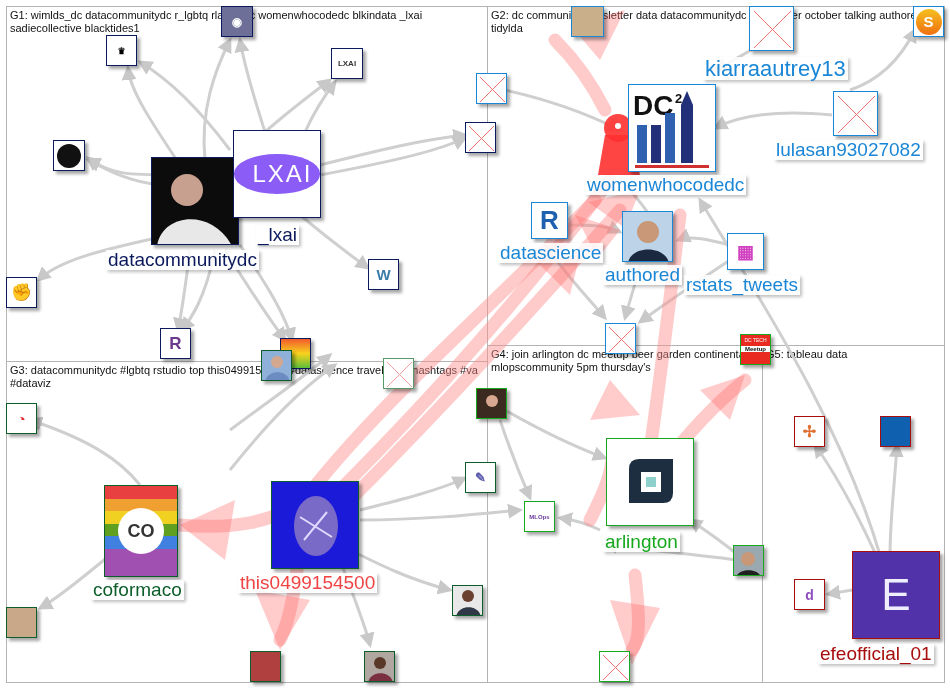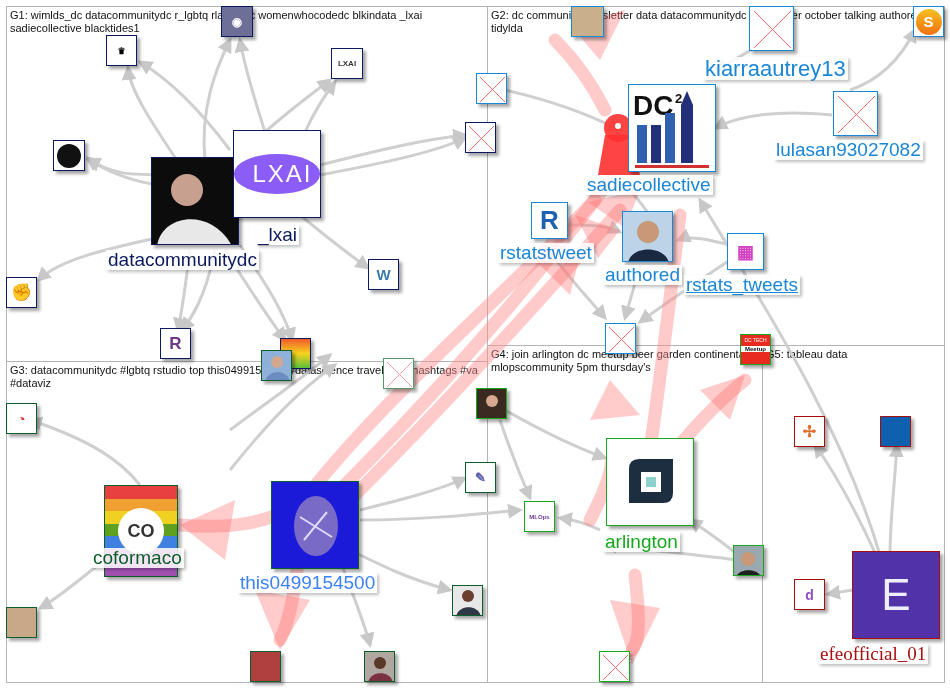--- a/index.html
+++ b/index.html
@@ -171,21 +171,21 @@
   <svg width="86" height="86">
     <text x="4" y="30" font-family="Liberation Sans, sans-serif" font-weight="bold" font-size="28" fill="#111">DC</text>
     <text x="46" y="18" font-family="Liberation Sans, sans-serif" font-weight="bold" font-size="13" fill="#111">2</text>
     <rect x="8" y="40" width="10" height="38" fill="#3060b0"></rect>
     <rect x="22" y="40" width="10" height="38" fill="#22307a"></rect>
     <rect x="36" y="28" width="10" height="50" fill="#3060b0"></rect>
     <polygon points="52,78 52,20 58,6 64,20 64,78" fill="#22307a"></polygon>
     <rect x="6" y="80" width="74" height="3" fill="#d03030"></rect>
   </svg>
 </div>
-<div class="lbl" style="left:585px;top:175px;font-size:19px;color:#1a86d6;">sadiecollective</div>
+<div class="lbl" style="left:585px;top:175px;font-size:19px;color:#1a86d6;">womenwhocodedc</div>
 
 <div class="node" style="left:571px;top:6px;width:33px;height:31px;border:1px solid #1a86d6;background:#c9b08a;">
   <div class="glyph"></div>
 </div>
 <div class="node" style="left:749px;top:6px;width:45px;height:45px;border:1px solid #1a86d6;">
   <svg class="xbox" width="45" height="45">
       <line x1="4" y1="4" x2="41" y2="41" stroke="#f07070"></line>
       <line x1="41" y1="4" x2="4" y2="41" stroke="#f07070"></line>
     </svg>
 </div>
@@ -210,53 +210,53 @@
 </div>
 <div class="node" style="left:465px;top:122px;width:31px;height:31px;border:1px solid #0b1a5c;">
   <svg class="xbox" width="31" height="31">
       <line x1="3" y1="3" x2="28" y2="28" stroke="#f07070"></line>
       <line x1="28" y1="3" x2="3" y2="28" stroke="#f07070"></line>
     </svg>
 </div>
 <div class="node" style="left:531px;top:202px;width:37px;height:37px;border:1px solid #1a86d6;">
   <div class="glyph" style="color:#2060b0;font-size:26px;">R</div>
 </div>
-<div class="lbl" style="left:498px;top:243px;font-size:19px;color:#1a86d6;">rstatstweet</div>
+<div class="lbl" style="left:498px;top:243px;font-size:19px;color:#1a86d6;">datascience</div>
 <div class="node" style="left:622px;top:211px;width:51px;height:51px;border:1px solid #1a86d6;background:#bcd3e8;">
   <svg width="51" height="51">
       <circle cx="25" cy="20" r="11" fill="#c89878"></circle>
       <path d="M5,51 C8,33 42,33 46,51 Z" fill="#1a2840"></path>
     </svg>
 </div>
 <div class="lbl" style="left:603px;top:265px;font-size:19px;color:#1a86d6;">authored</div>
 <div class="node" style="left:727px;top:233px;width:37px;height:37px;border:1px solid #1a86d6;">
   <div class="glyph" style="color:#d040c0;font-size:18px;">▦</div>
 </div>
-<div class="lbl" style="left:684px;top:275px;font-size:19px;color:#1a86d6;text-decoration:underline;">rstats_tweets</div>
+<div class="lbl" style="left:684px;top:275px;font-size:19px;color:#1a86d6;">rstats_tweets</div>
 <div class="node" style="left:605px;top:323px;width:31px;height:31px;border:1px solid #1a86d6;">
   <svg class="xbox" width="31" height="31">
       <line x1="3" y1="3" x2="28" y2="28" stroke="#f07070"></line>
       <line x1="28" y1="3" x2="3" y2="28" stroke="#f07070"></line>
     </svg>
 </div>
 
 <div class="node" style="left:271px;top:481px;width:88px;height:88px;border:1px solid #0b5e2a;background:#1818d0;">
   <svg width="88" height="88">
       <rect width="88" height="88" fill="#1a1ad8"></rect>
       <ellipse cx="44" cy="44" rx="22" ry="30" fill="#7a6ac8"></ellipse>
       <path d="M28,35 L60,55 M55,30 L32,58" stroke="#e0d8ff" stroke-width="2"></path>
     </svg>
 </div>
-<div class="lbl" style="left:238px;top:573px;font-size:19px;color:#3b82f6;">this0499154500</div>
+<div class="lbl" style="left:238px;top:573px;font-size:19px;color:#ef4444;">this0499154500</div>
 <div class="node" style="left:104px;top:485px;width:74px;height:92px;border:1px solid #0b5e2a;background:linear-gradient(#e84040 0 14%,#f0a030 14% 28%,#f0d020 28% 42%,#60a020 42% 56%,#4080e0 56% 70%,#a050b0 70% 100%);">
   <div class="glyph">
       <div style="width:46px;height:46px;border-radius:23px;background:#fff;color:#333;font-size:18px;display:flex;align-items:center;justify-content:center;">CO</div>
     </div>
 </div>
-<div class="lbl" style="left:91px;top:548px;font-size:19px;color:#0b5e2a;">coformaco</div>
+<div class="lbl" style="left:91px;top:580px;font-size:19px;color:#0b5e2a;">coformaco</div>
 <div class="node" style="left:383px;top:358px;width:31px;height:31px;border:1px solid #5a9a6a;">
   <svg class="xbox" width="31" height="31">
       <line x1="3" y1="3" x2="28" y2="28" stroke="#f0a0a0"></line>
       <line x1="28" y1="3" x2="3" y2="28" stroke="#f0a0a0"></line>
     </svg>
 </div>
 <div class="node" style="left:6px;top:403px;width:31px;height:31px;border:1px solid #0b5e2a;">
   <div class="glyph" style="color:#e03030;font-size:14px;">◔</div>
 </div>
 <div class="node" style="left:465px;top:462px;width:31px;height:31px;border:1px solid #0b5e2a;">
@@ -310,21 +310,21 @@
 <div class="node" style="left:599px;top:651px;width:31px;height:31px;border:1px solid #17a81e;">
   <svg class="xbox" width="31" height="31">
       <line x1="3" y1="3" x2="28" y2="28" stroke="#f07070"></line>
       <line x1="28" y1="3" x2="3" y2="28" stroke="#f07070"></line>
     </svg>
 </div>
 
 <div class="node" style="left:852px;top:551px;width:88px;height:88px;border:1px solid #a80d0d;background:#5132a8;">
   <div class="glyph" style="color:#eeeeff;font-size:44px;font-weight:normal;">E</div>
 </div>
-<div class="lbl" style="left:818px;top:644px;font-size:19px;color:#a80d0d;font-family:Liberation Serif, serif;">efeofficial_01</div>
+<div class="lbl" style="left:818px;top:644px;font-size:19px;color:#a80d0d;">efeofficial_01</div>
 <div class="node" style="left:794px;top:416px;width:31px;height:31px;border:1px solid #a80d0d;">
   <div class="glyph" style="color:#e07030;font-size:16px;">✢</div>
 </div>
 <div class="node" style="left:880px;top:416px;width:31px;height:31px;border:1px solid #a80d0d;background:#1060b0;">
   <div class="glyph"></div>
 </div>
 <div class="node" style="left:794px;top:579px;width:31px;height:31px;border:1px solid #a80d0d;">
   <div class="glyph" style="color:#9050c0;font-size:14px;">d</div>
 </div>
 

